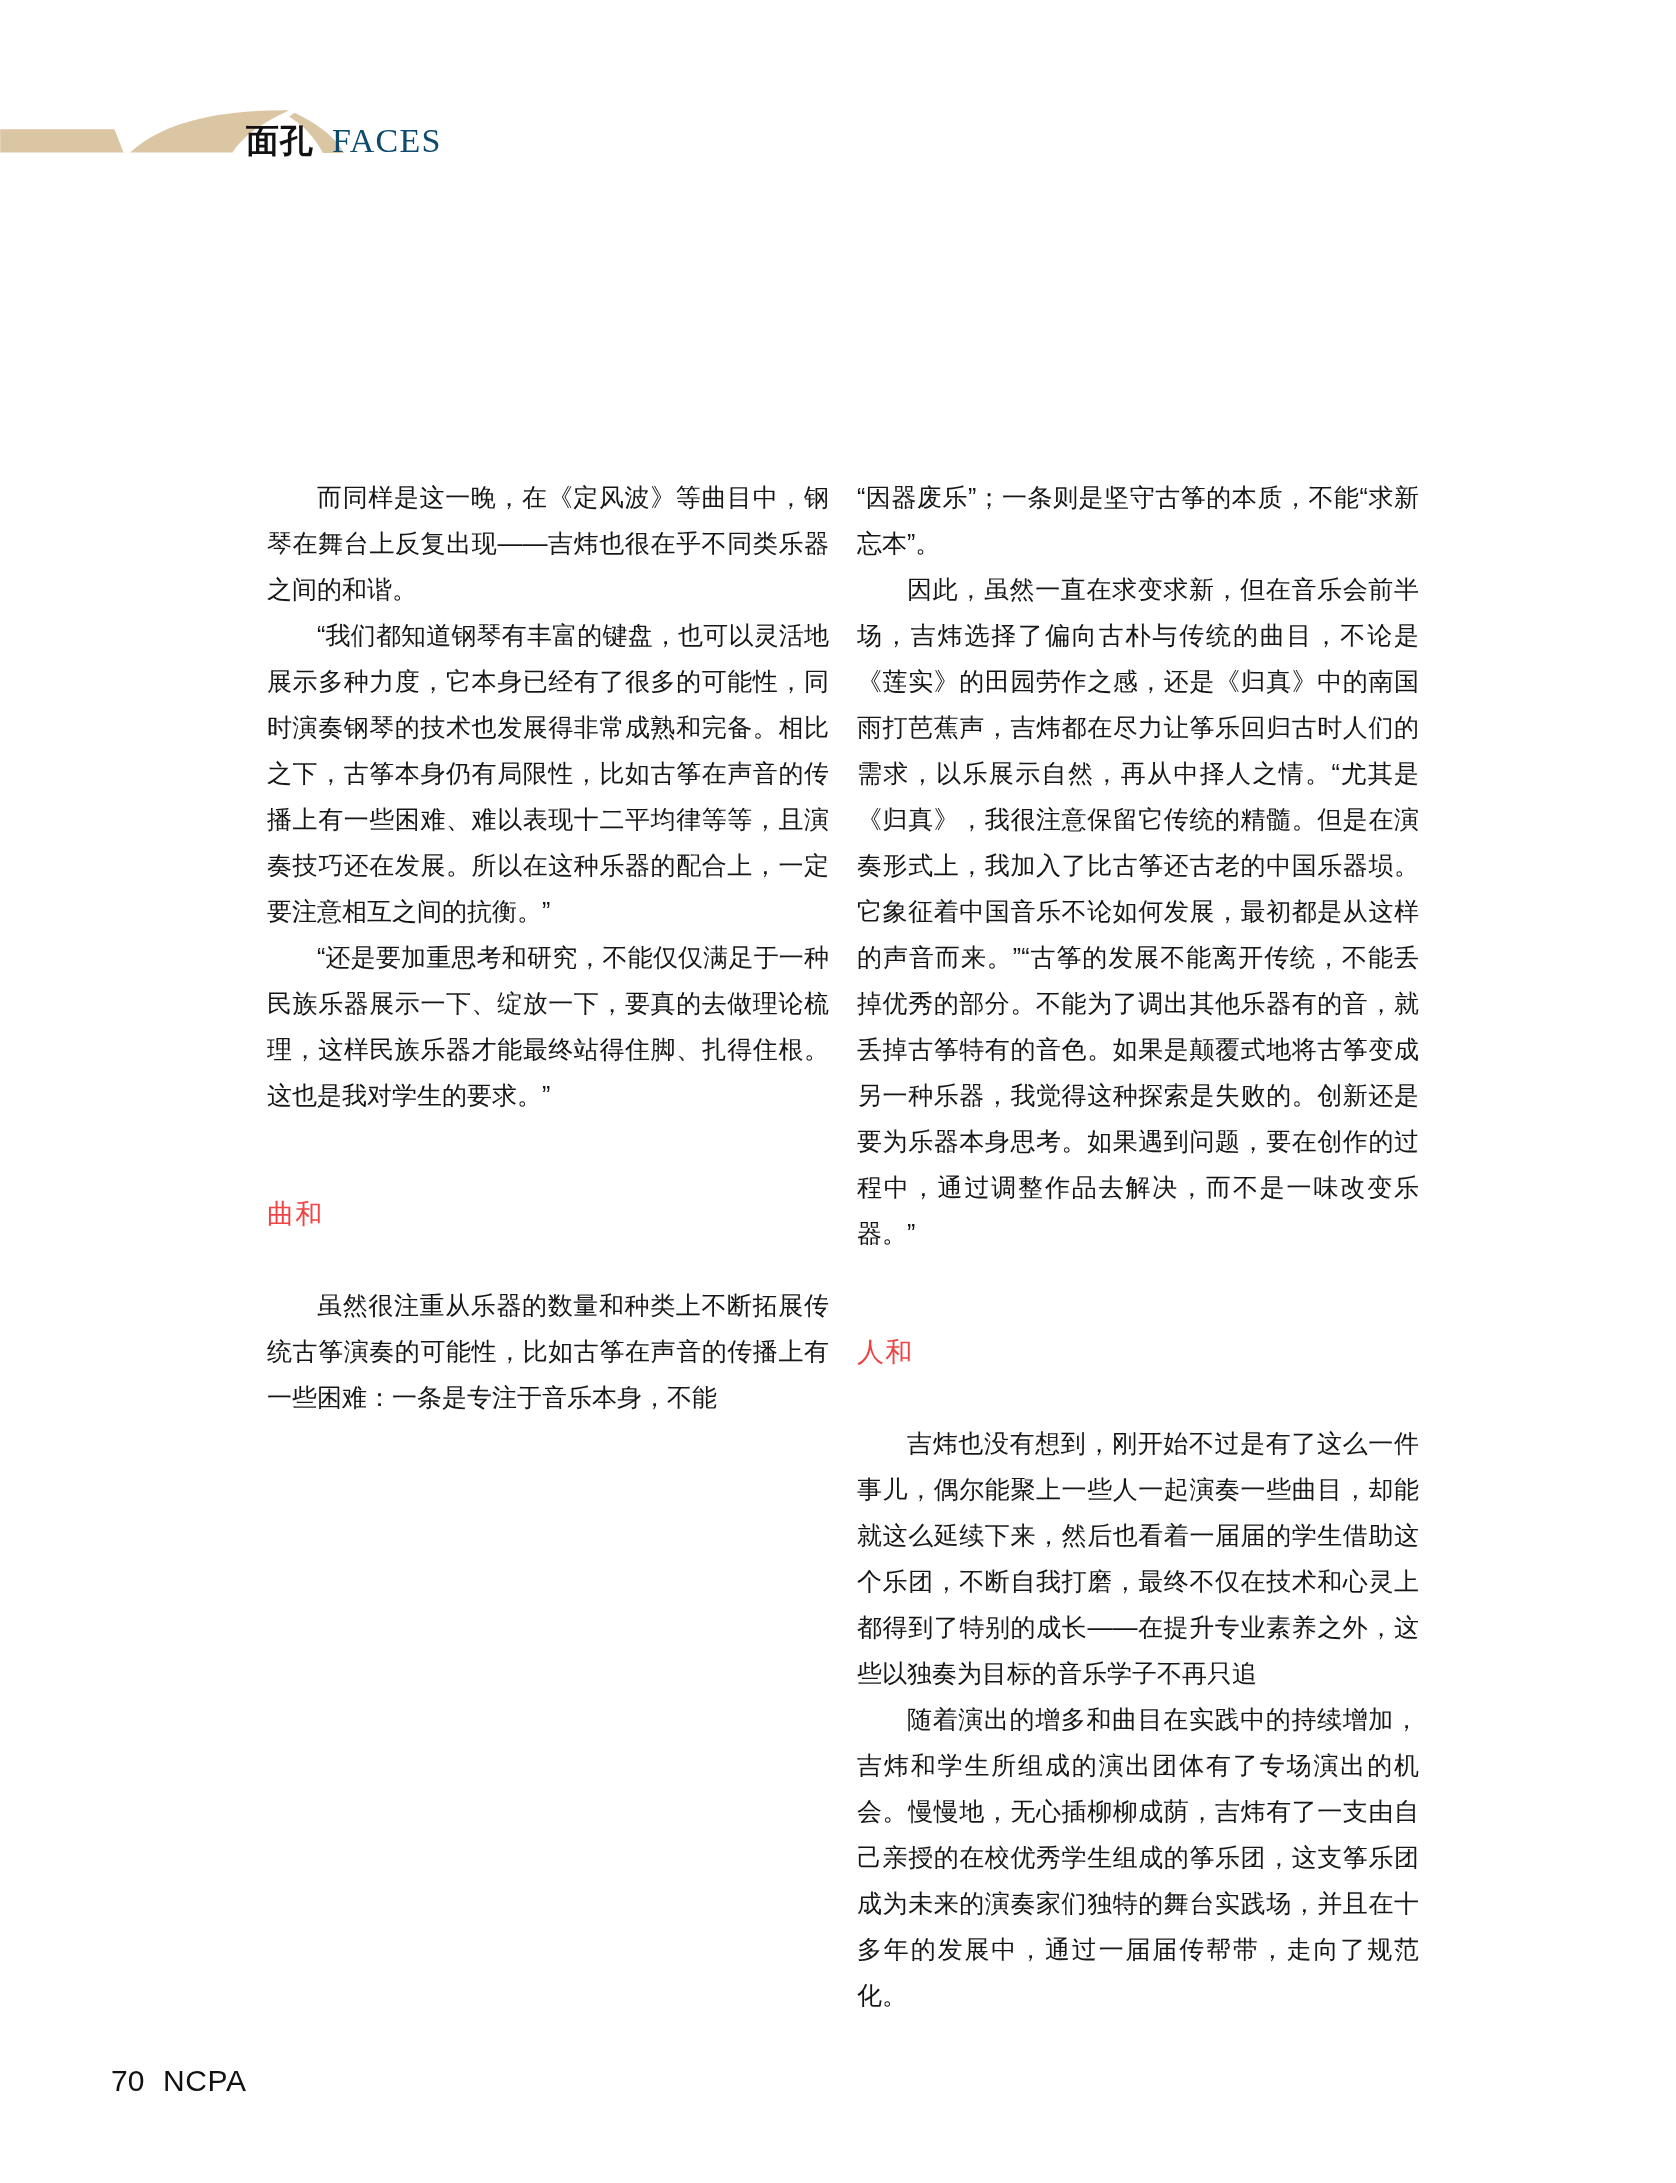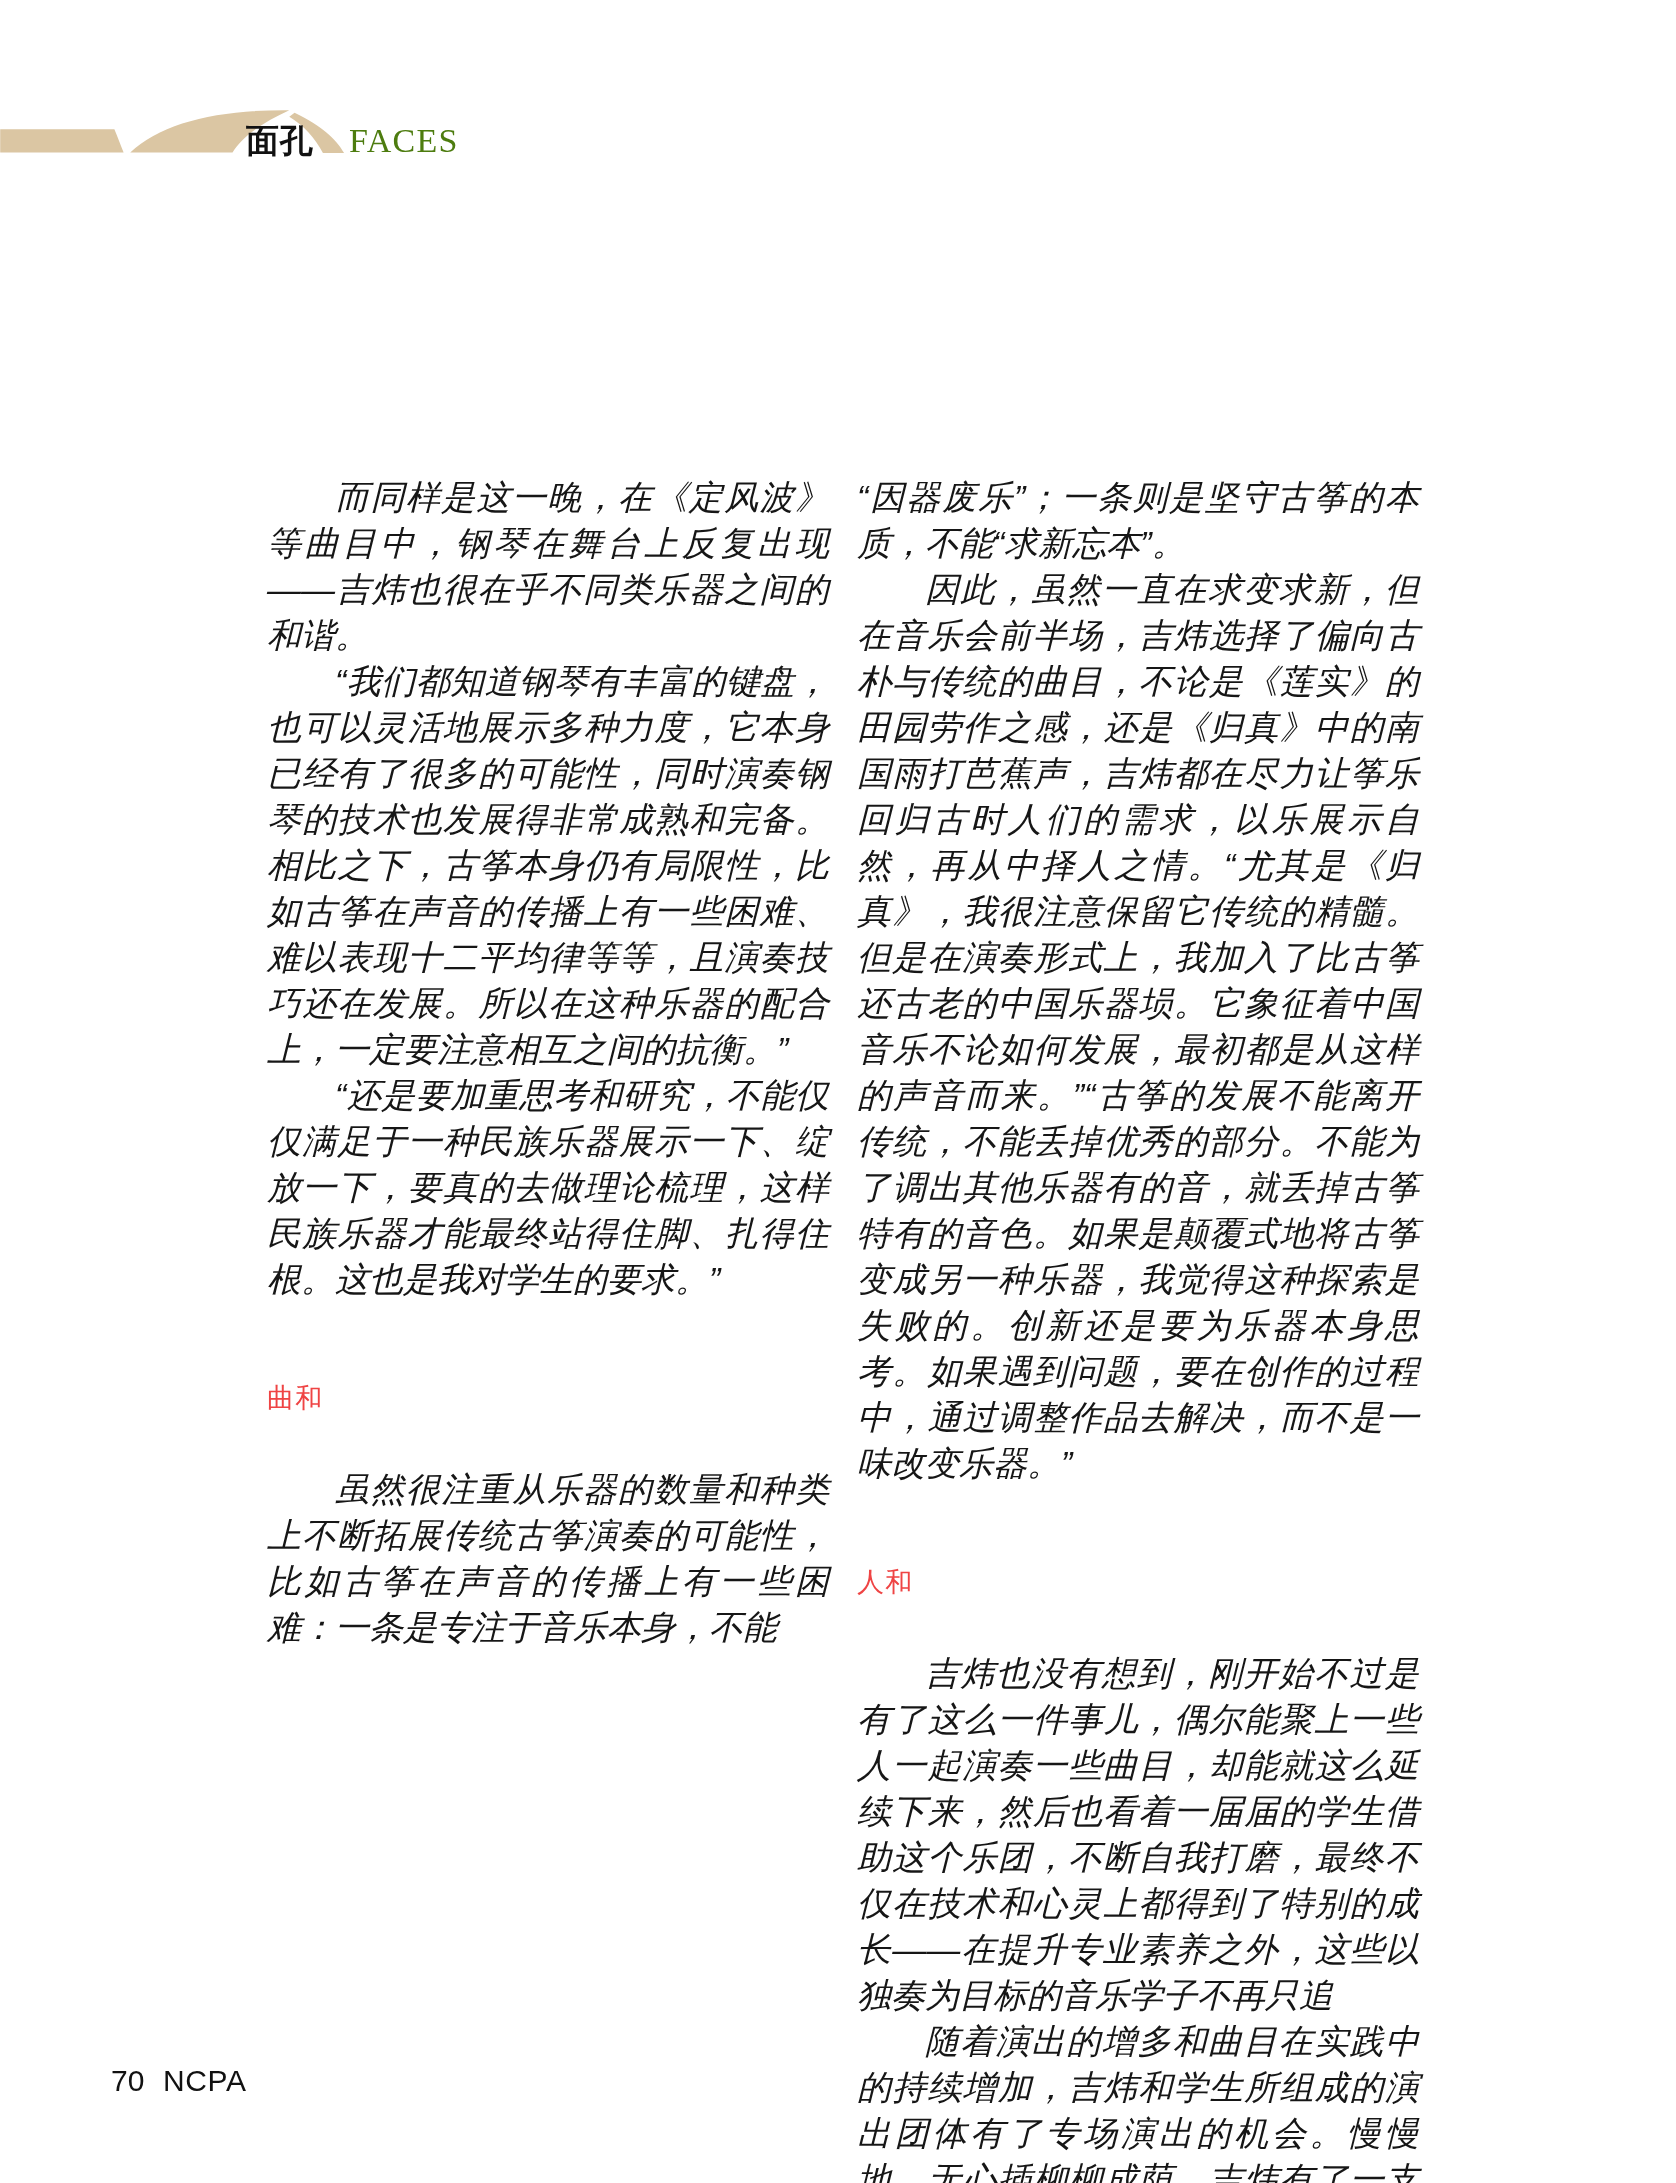--- a/index.html
+++ b/index.html
@@ -8,30 +8,30 @@
     font-family:"Liberation Sans","DejaVu Sans",sans-serif;color:#161616;
     overflow:hidden;
   }
   .masthead{position:absolute;left:0;top:0;width:502px;height:198px;}
   .masthead svg{position:absolute;left:0;top:0;}
   .masthead-zh{
     position:absolute;left:246px;top:124px;font-size:33px;line-height:33px;
     font-weight:bold;color:#111;letter-spacing:0.7px;white-space:nowrap;
   }
   .masthead-en{
-    position:absolute;left:349px;top:124px;font-size:34px;line-height:33px;
-    font-family:"Liberation Serif","DejaVu Serif",serif;color:#4d7c0f;
+    position:absolute;left:332px;top:124px;font-size:34px;line-height:33px;
+    font-family:"Liberation Serif","DejaVu Serif",serif;color:#0c4a6e;
     letter-spacing:1.3px;white-space:nowrap;
   }
   .col{position:absolute;top:474px;width:562px;}
   #col-left{left:267px;}
   #col-right{left:857px;}
   .col p{
-    margin:0;font-size:34px;line-height:46px;text-align:justify;
-    text-indent:2em;color:#161616;word-break:break-all;font-style:italic;
+    margin:0;font-size:25px;line-height:46px;text-align:justify;
+    text-indent:2em;color:#161616;word-break:break-all;
   }
   .col p.cont{text-indent:0;}
   .col h2{
     margin:78px 0 50px 0;font-size:27px;line-height:36px;
     font-weight:normal;color:#ef4444;letter-spacing:1.3px;
   }
   .page-footer{
     position:absolute;left:111px;top:2064px;font-size:30px;line-height:33px;
     color:#111;white-space:nowrap;
   }

